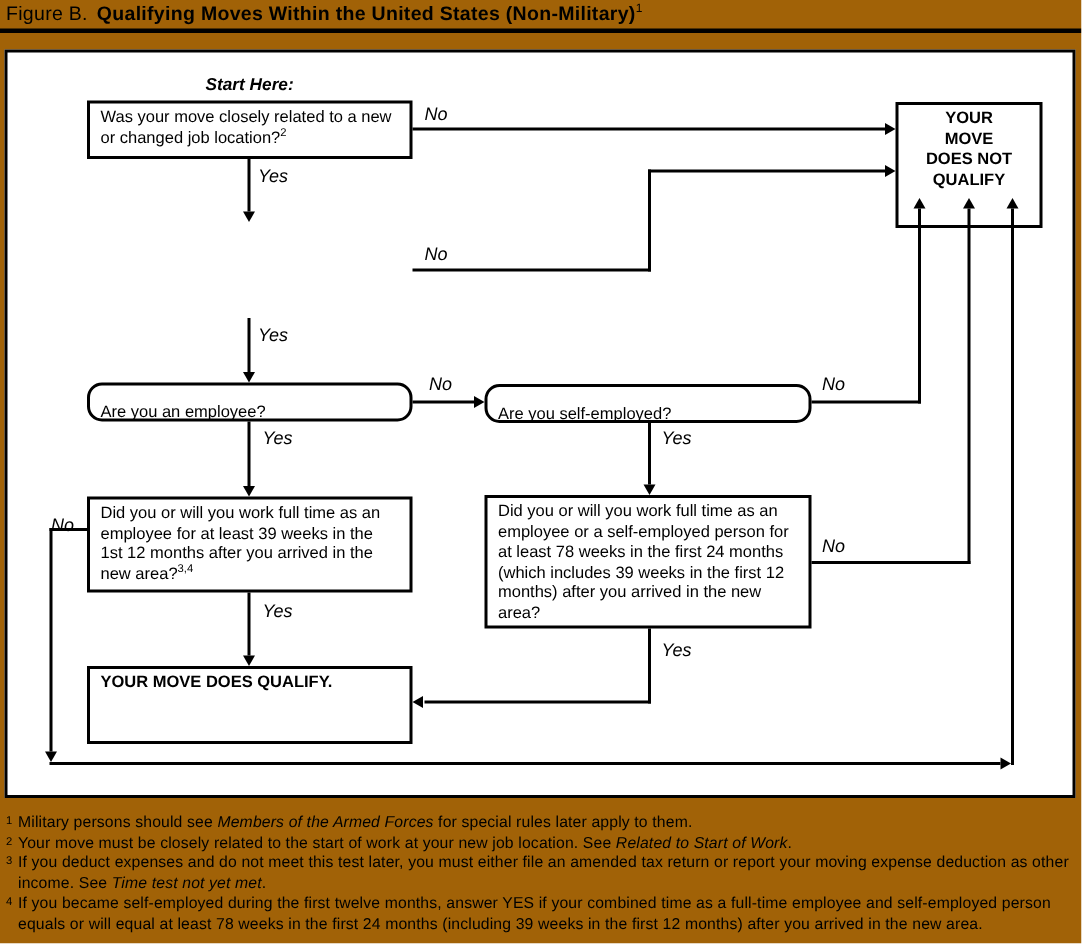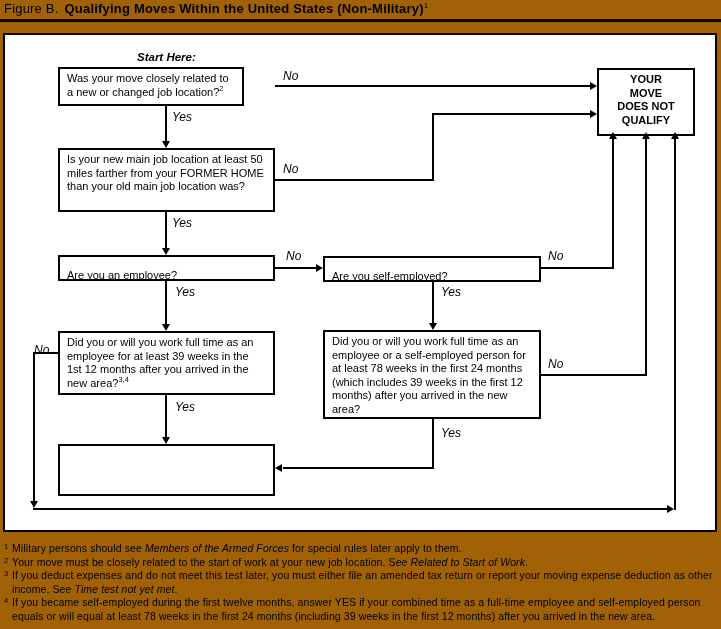--- a/index.html
+++ b/index.html
@@ -12,31 +12,31 @@
   #title .main { font-weight:bold; margin-left:6px; letter-spacing:0.2px; }
   #title sup { font-size:8px; }
   #title-rule { position:absolute; left:0; top:19px; width:721px; height:3px; background:#000; }
 
   
   #frame { position:absolute; left:3px; top:33px; width:714px; height:499px; border:2px solid #000; box-sizing:border-box; background:#fff; }
 
   
   .fbox { position:absolute; border:2px solid #000; box-sizing:border-box; background:#fff;
           font-size:11px; line-height:13.5px; padding:3px 7px; }
-  .fbox.center1 { display:flex; align-items:center; padding-top:16px; padding-bottom:0; }
+  .fbox.center1 { display:flex; align-items:center; padding-top:16px; padding-bottom:0;border-radius:10px; }
   .fbox sup { font-size:7.5px; line-height:0; }
-  #box-q1 { left:58px;  top:67px;  width:186px; height:39px; }
+  #box-q1 { left:58px;  top:67px;  width:217px; height:39px; }
   #box-q2 { left:58px;  top:148px; width:217px; height:64px; }
   #box-q3 { left:58px;  top:255px; width:217px; height:26px; }
   #box-q4 { left:323px; top:256px; width:218px; height:26px; }
   #box-q5 { left:58px;  top:331px; width:217px; height:64px; }
   #box-q6 { left:323px; top:330px; width:218px; height:89px; }
   #box-qualify { left:58px; top:444px; width:217px; height:52px; }
   #box-qualify .hd { font-weight:bold; }
-  #box-notqualify { left:597px; top:68px; width:98px; height:68px; text-align:center;
+  #box-notqualify { left:597px; top:68px; width:98px; height:84px; text-align:center;
                     font-weight:bold; line-height:13.5px; padding:3px 2px; }
 
   
   .lbl { position:absolute; font-style:italic; font-size:12px; white-space:nowrap; }
   #start-here { position:absolute; left:137px; top:51px; font-style:italic; font-weight:bold; font-size:11.5px; }
 
   
   .ln { position:absolute; background:#000; }
   .h { height:2px; }
   .v { width:2px; }
@@ -65,41 +65,39 @@
   <div id="title-rule"></div>
 
   <div id="frame"></div>
 
   <div id="start-here">Start Here:</div>
 
   <div class="fbox" id="box-q1">
     <span>Was your move closely related to a new or changed job location?</span><sup>2</sup>
   </div>
 
-  <div class="fbox" id="box-q2">
-    <span>Is your new main job location at least 50 miles farther from your FORMER HOME than your old main job location was?</span>
-  </div>
 
   <div class="fbox center1" id="box-q3">
     <span>Are you an employee?</span>
   </div>
 
   <div class="fbox center1" id="box-q4">
     <span>Are you self-employed?</span>
   </div>
 
   <div class="fbox" id="box-q5">
     <span>Did you or will you work full time as an employee for at least 39 weeks in the 1st 12 months after you arrived in the new area?</span><sup>3,4</sup>
   </div>
 
   <div class="fbox" id="box-q6">
     <span>Did you or will you work full time as an employee or a self-employed person for at least 78 weeks in the first 24 months (which includes 39 weeks in the first 12 months) after you arrived in the new area?</span>
   </div>
 
   <div class="fbox" id="box-qualify">
+    <div class="hd">YOUR MOVE DOES QUALIFY.</div>
   </div>
 
   <div class="fbox" id="box-notqualify">
     <div>YOUR</div>
     <div>MOVE</div>
     <div>DOES NOT</div>
     <div>QUALIFY</div>
   </div>
 
   <div class="lbl" style="left:283px; top:69px;">No</div>

